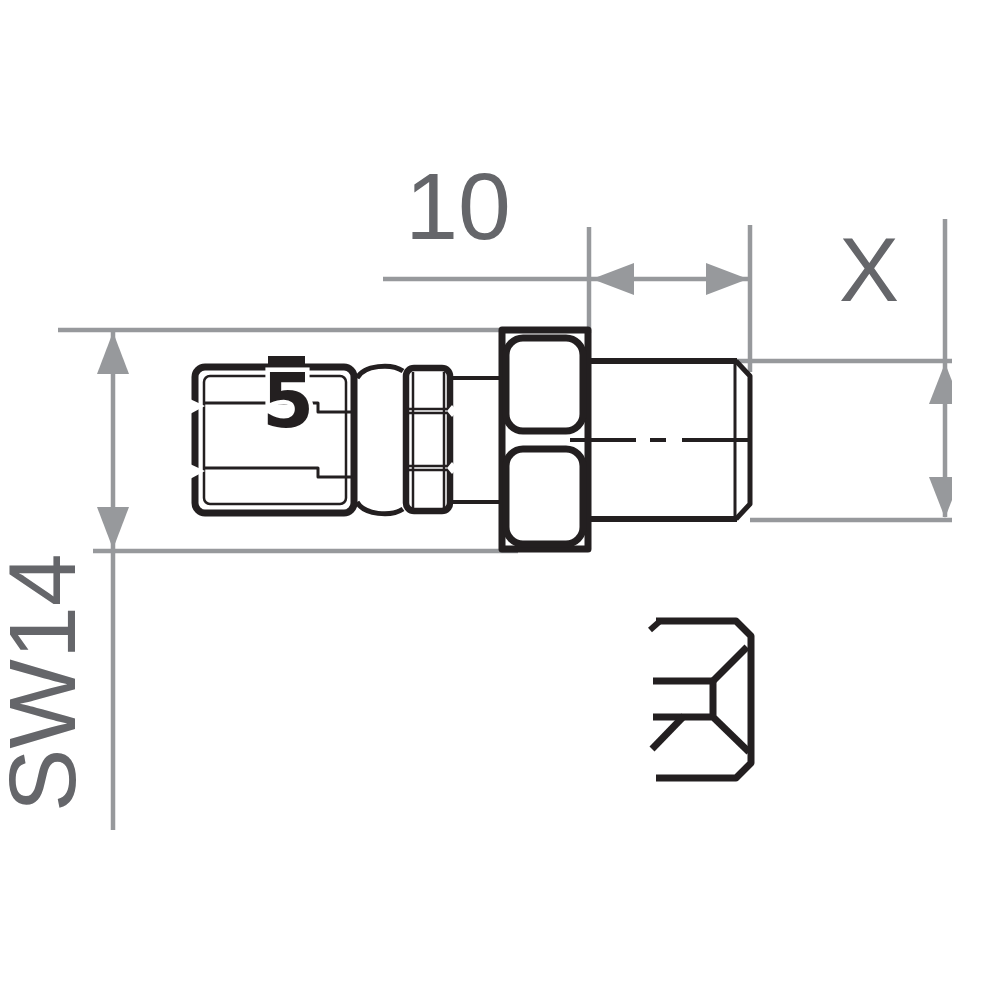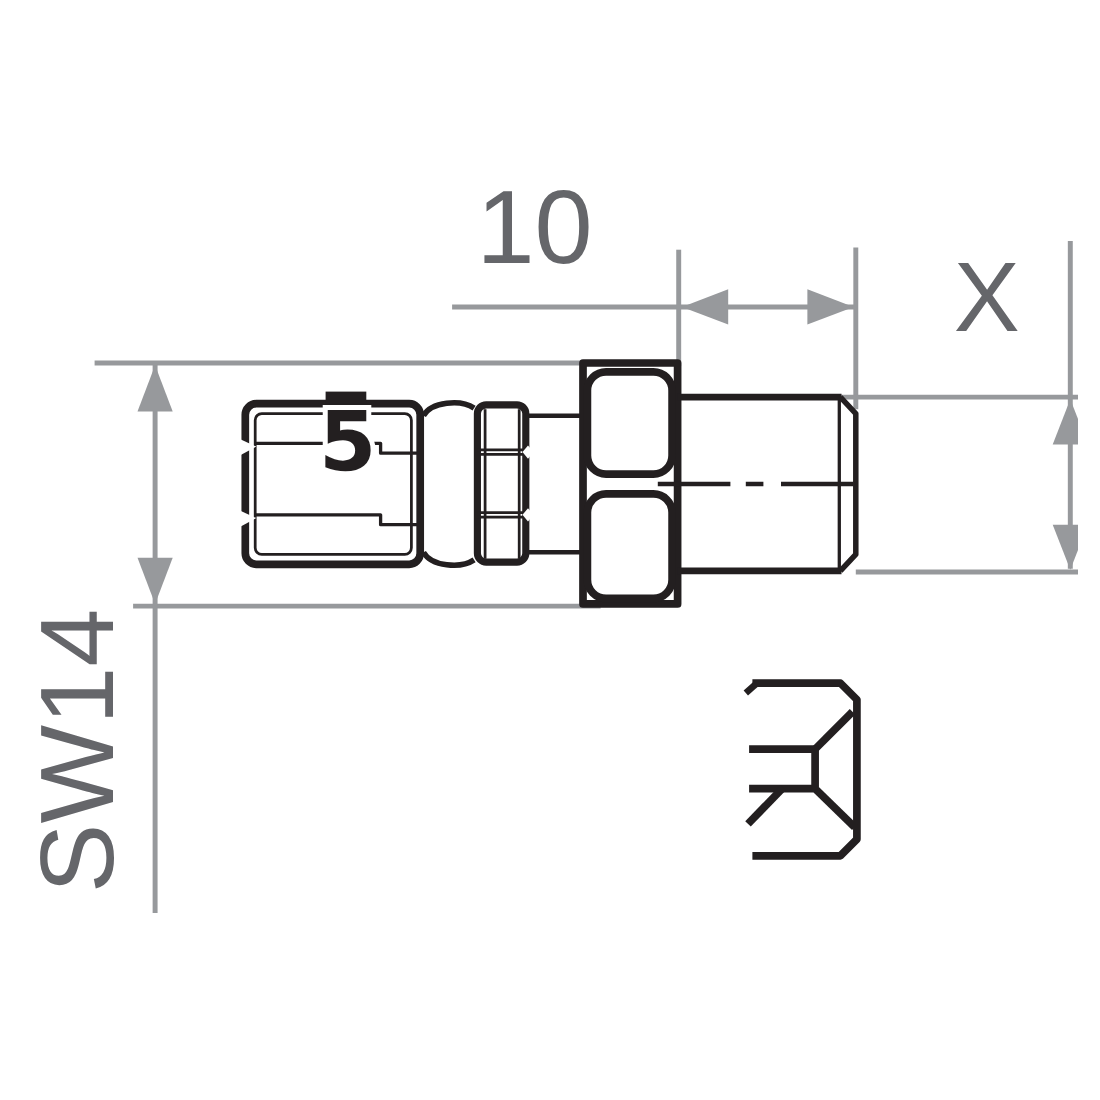--- a/index.html
+++ b/index.html
@@ -6,21 +6,20 @@
     margin: 0;
     padding: 0;
     background: #ffffff;
   }
   .canvas {
     position: relative;
     width: 952px;
     height: 1000px;
     background: var(--background, #ffffff);
     overflow: hidden;
-    margin-left: 28px;
   }
   svg { display: block; }
 
   
   .pl { stroke: var(--part-line, #231f20); fill: none; stroke-linecap: butt; stroke-linejoin: round; }
   .pf { fill: var(--part-line, #231f20); stroke: none; }
 
   
   .dl { stroke: var(--dimension-line, #97999c); fill: none; stroke-linecap: butt; }
   .df { fill: var(--dimension-line, #97999c); stroke: none; }

